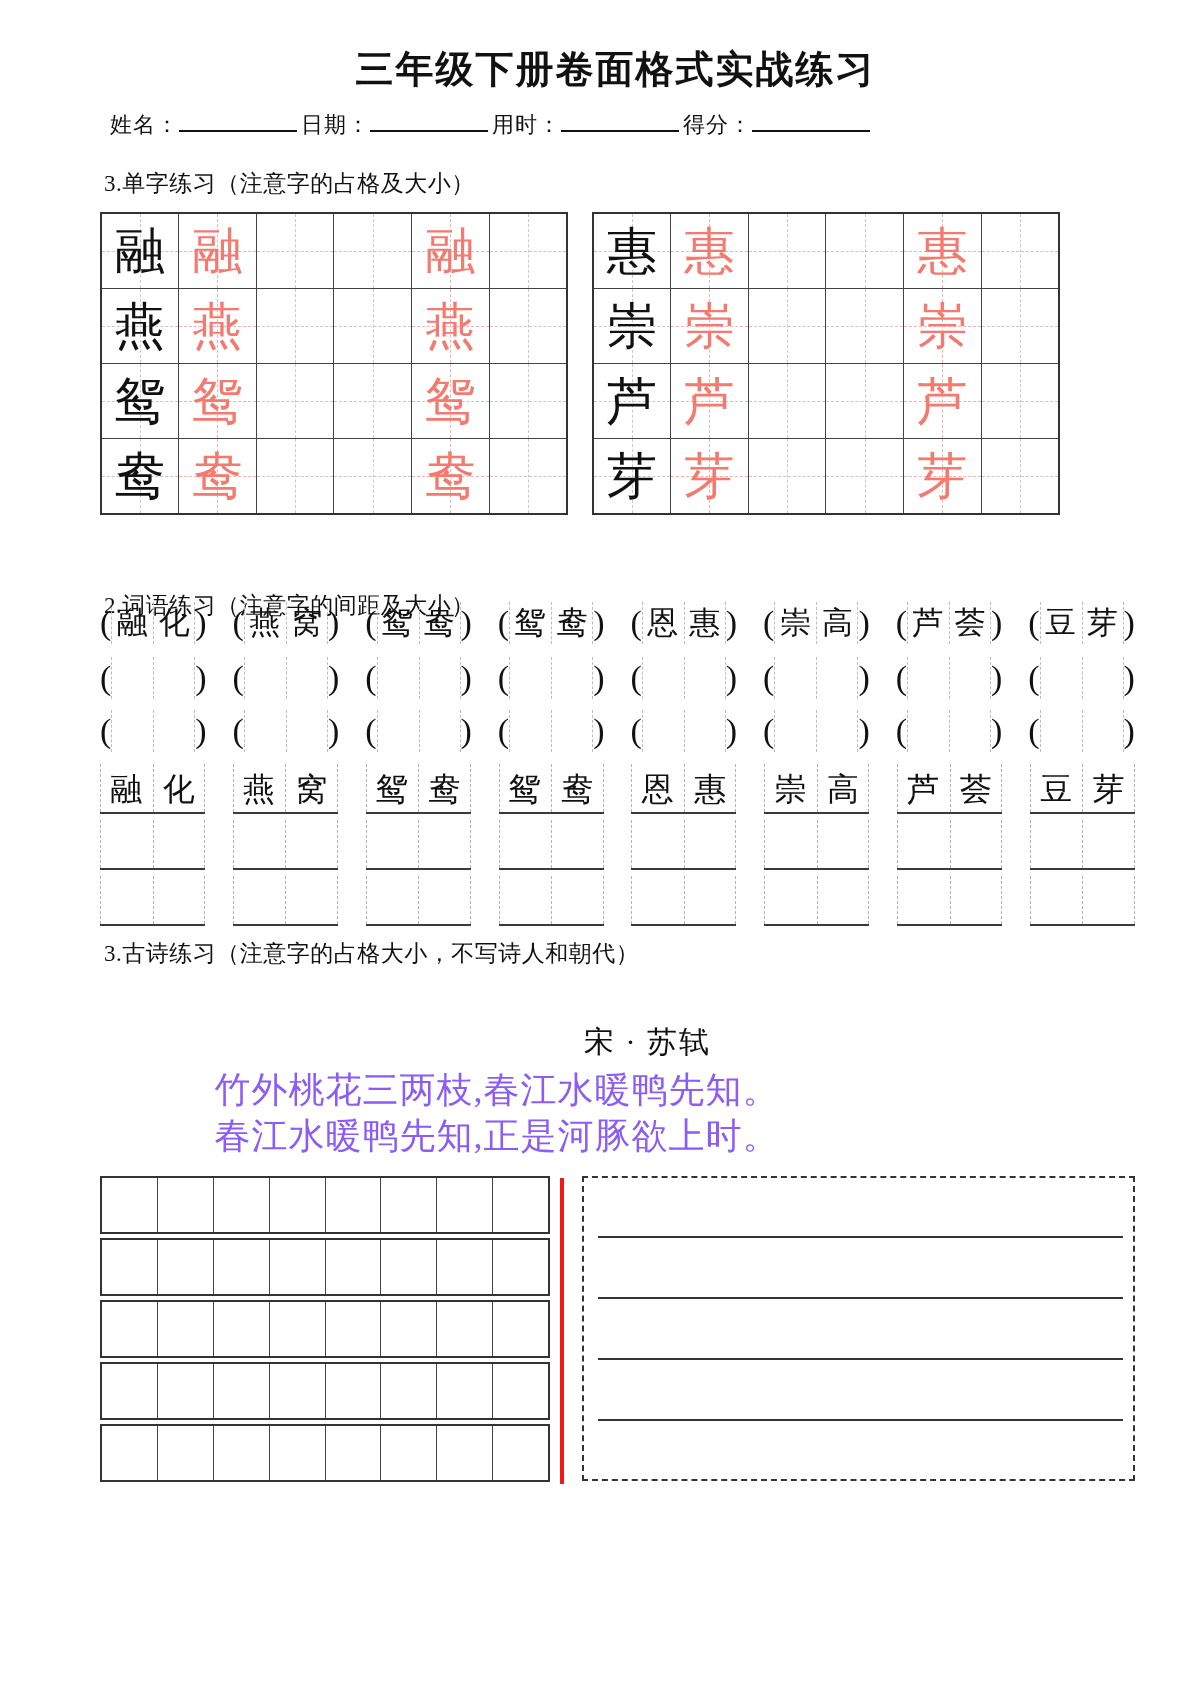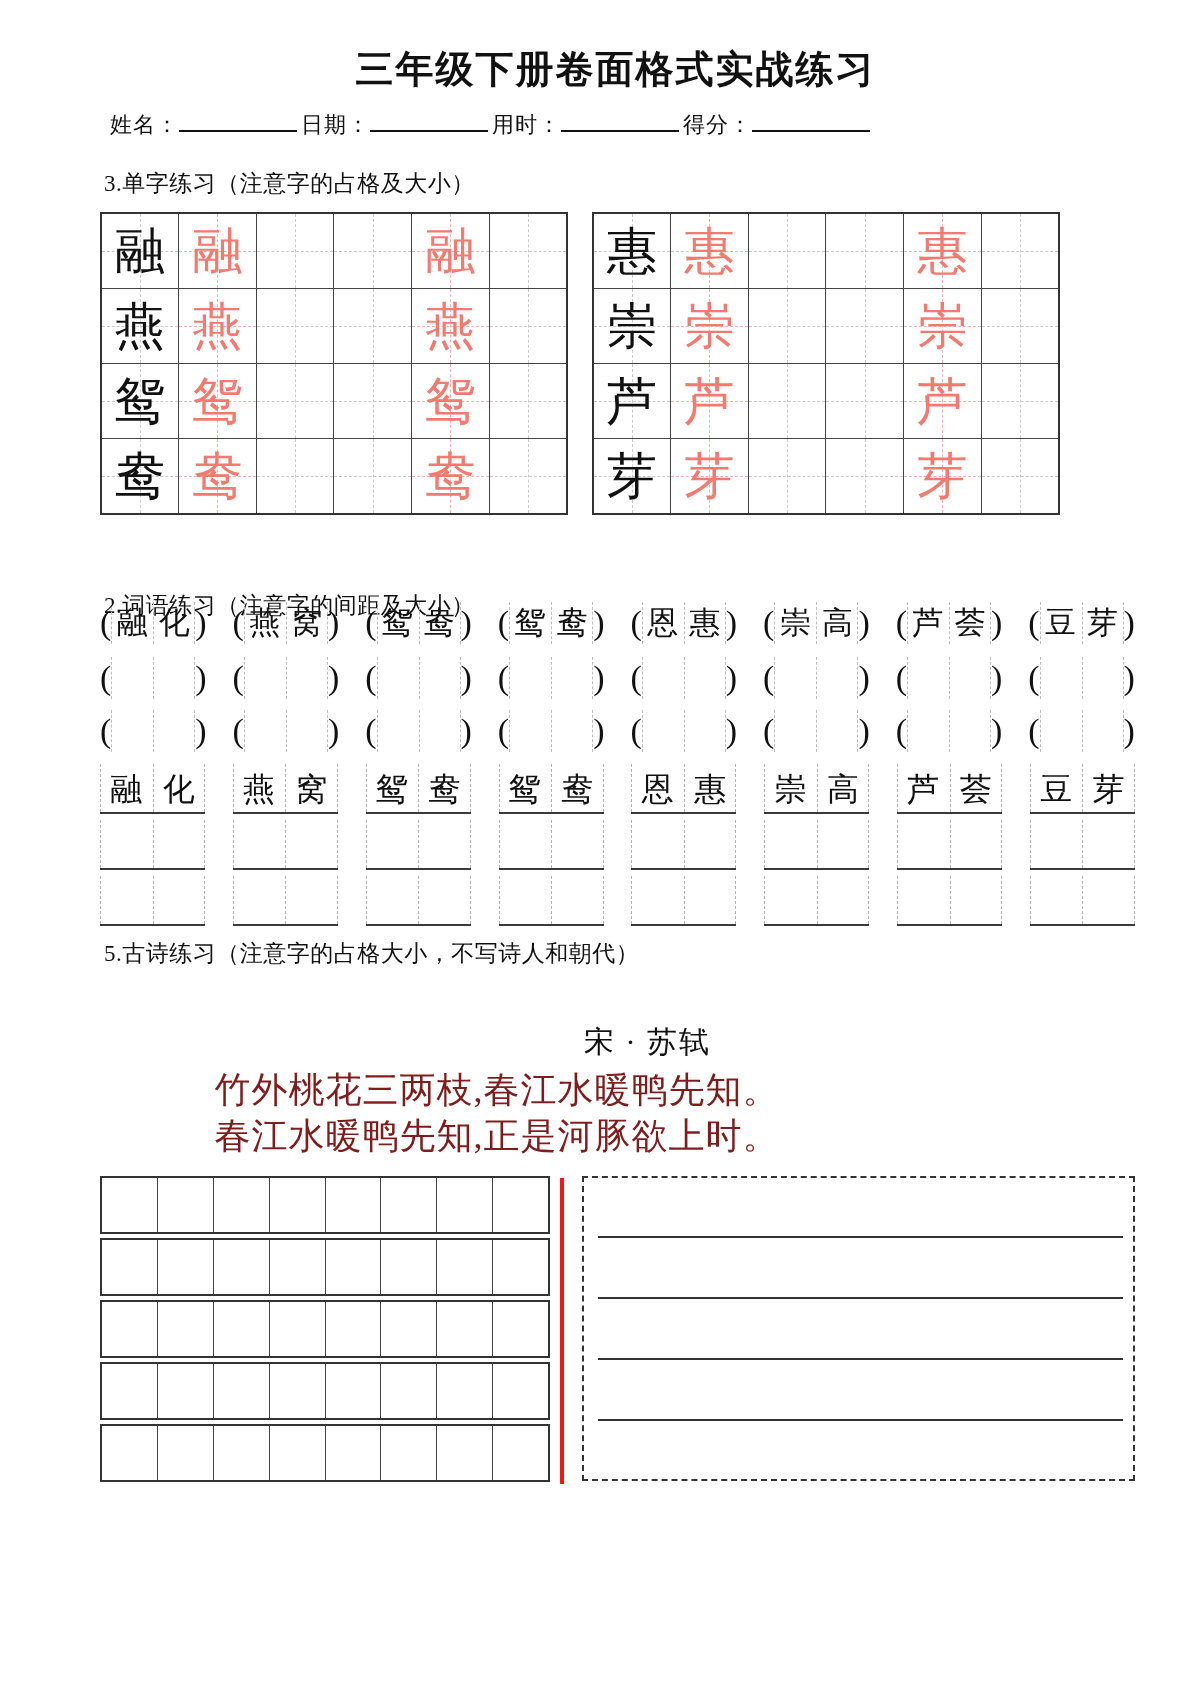--- a/index.html
+++ b/index.html
@@ -240,21 +240,21 @@
     box-sizing: border-box;
     font-size: 30px;
     letter-spacing: 2px;
     color: #111;
   }
   .poem-line {
     position: absolute;
     left: 0;
     width: 954px;
     text-align: center;
-    color: #7f1d1d;
+    color: #8b5cf6;
     font-size: 36px;
     letter-spacing: 1px;
     font-family: "Liberation Serif", "DejaVu Serif", serif;
   }
   #poem-l1 { top: 1066px; }
   #poem-l2 { top: 1112px; }
 
   
   .bottom-wrap {
     position: absolute;
@@ -710,21 +710,21 @@
       <div class="ubox">
         <div class="ucell"></div>
         <div class="ucell"></div>
       </div>
       <div class="ubox">
         <div class="ucell"></div>
         <div class="ucell"></div>
       </div>
     </div>
 
-  <div class="sec-head" id="sec3-head">5.古诗练习（注意字的占格大小，不写诗人和朝代）</div>
+  <div class="sec-head" id="sec3-head">3.古诗练习（注意字的占格大小，不写诗人和朝代）</div>
   <div class="poem-author">宋 · 苏轼</div>
   <div class="poem-line" id="poem-l1">竹外桃花三两枝,春江水暖鸭先知。</div>
   <div class="poem-line" id="poem-l2">春江水暖鸭先知,正是河豚欲上时。</div>
 
   <div class="bottom-wrap">
     <div class="answer-grid" id="answer-grid">
         <div class="ag-line" style="margin-bottom: 4px;">
           <div class="ag-cell"></div>
           <div class="ag-cell"></div>
           <div class="ag-cell"></div>

